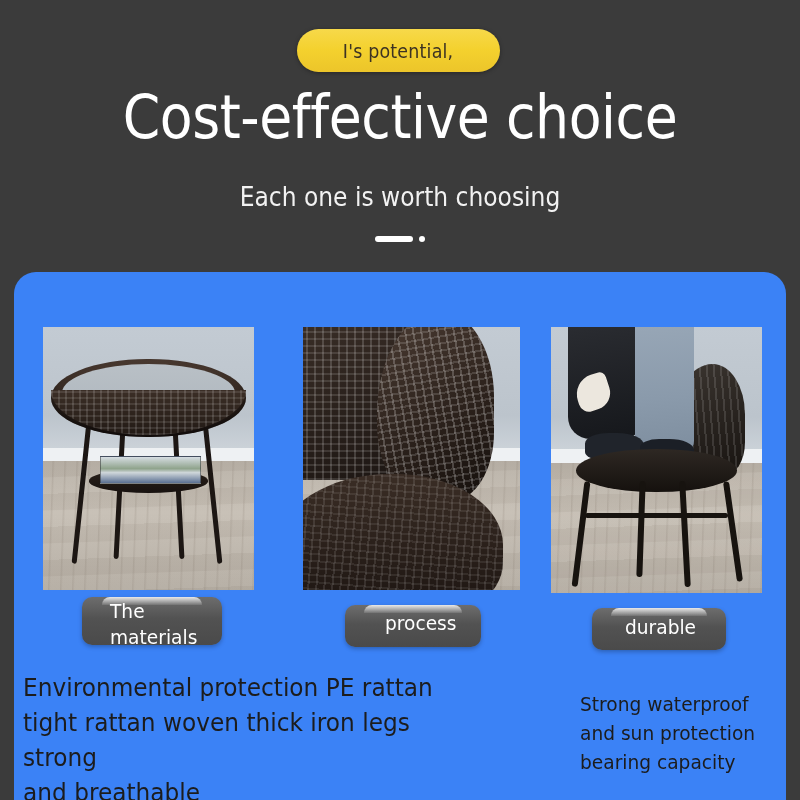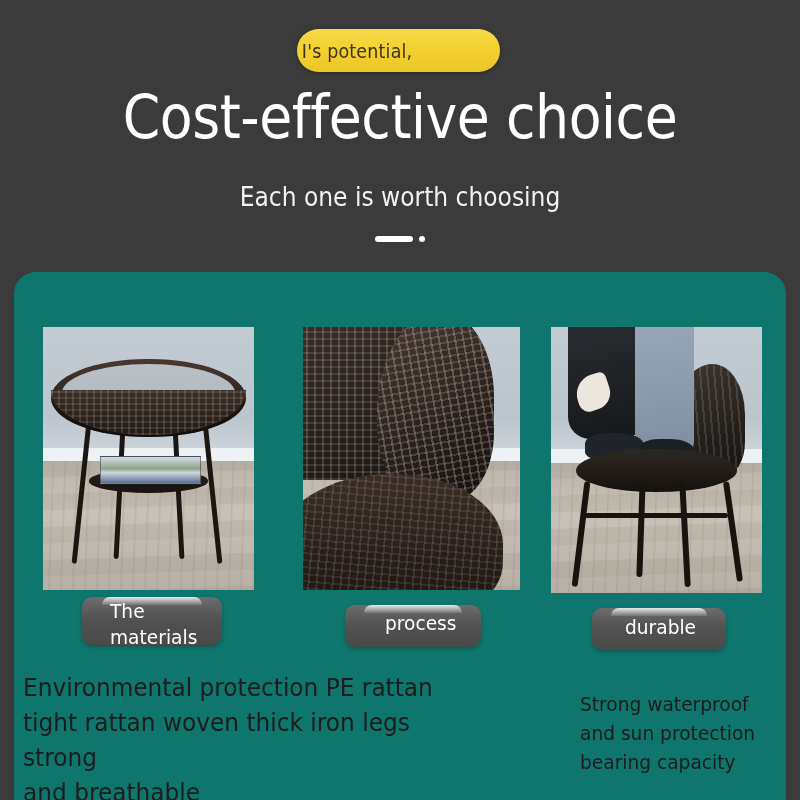--- a/index.html
+++ b/index.html
@@ -28,21 +28,21 @@
     position: absolute;
     left: 297px;
     top: 29px;
     width: 203px;
     height: 43px;
     border-radius: 22px;
     background: linear-gradient(180deg, #f7d94a 0%, #f4d12e 48%, #ecc52a 100%);
     box-shadow: 0 1px 4px rgba(0,0,0,0.35);
     display: flex;
     align-items: center;
-    justify-content: flex-start;
+    justify-content: center;
     overflow: hidden;
   }
   .badge-text {
     font-size: 19px;
     color: #3d3323;
     letter-spacing: 0.2px;
     white-space: nowrap;
     font-family: "DejaVu Sans", sans-serif;
     transform: scaleX(0.92);
   }
@@ -99,21 +99,21 @@
     background: #ffffff;
   }
 
   
   .card {
     position: absolute;
     left: 14px;
     top: 272px;
     width: 772px;
     height: 528px;
-    background: #0f766e;
+    background: #3b82f6;
     border-radius: 22px 22px 0 0;
     overflow: hidden;
   }
 
   
   .photo {
     position: absolute;
     overflow: hidden;
     background: #c3cbd2;
   }

